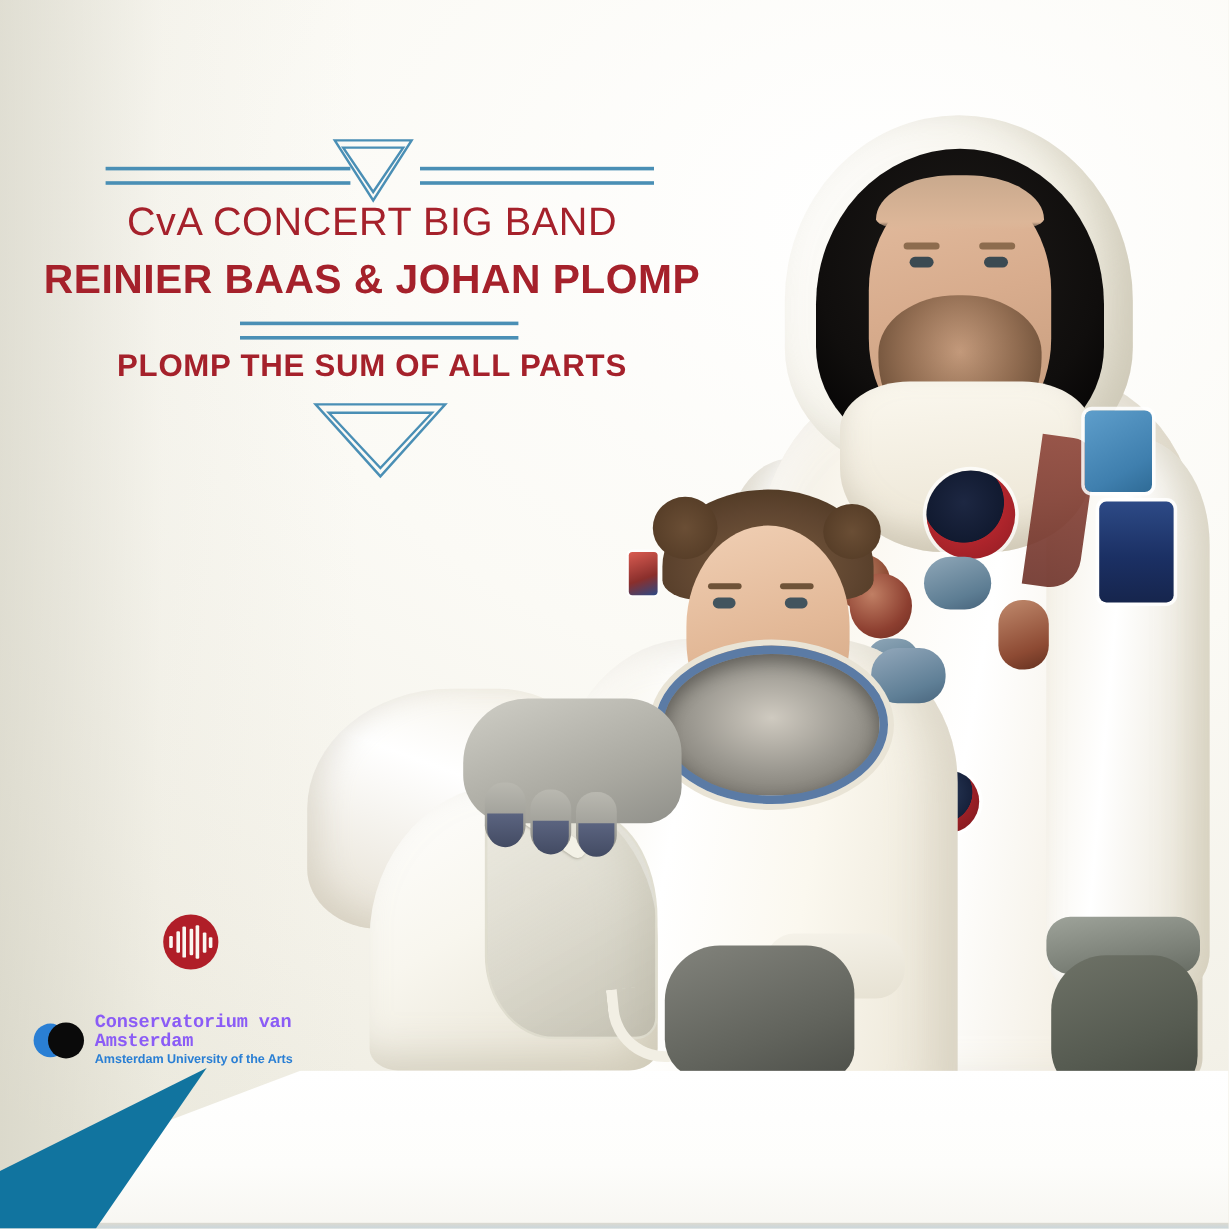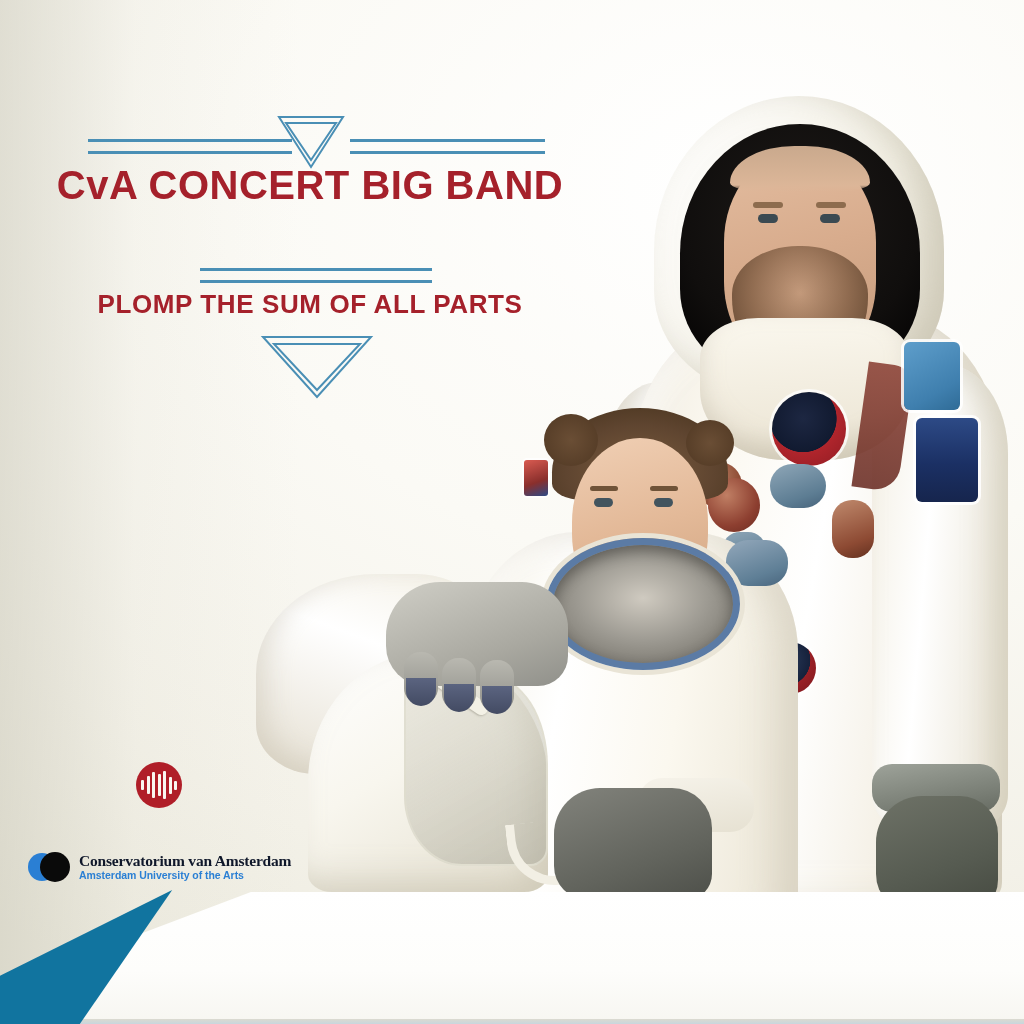--- a/index.html
+++ b/index.html
@@ -263,22 +263,22 @@
   .rule.mid{left:200px;top:268px;width:232px;}
 
   .tri{position:absolute;}
   .tri svg{display:block;overflow:visible;}
 
   .tri.top{left:278px;top:116px;width:66px;height:52px;}
   .tri.bottom{left:262px;top:336px;width:110px;height:62px;}
 
   .titleblock{position:absolute;left:0;top:160px;width:620px;text-align:center;}
   .t-main{
-    color:#a5212b;font-weight:bold;letter-spacing:.5px;
-    font-size:40px;line-height:50px;margin:0;
+    color:#a5212b;font-weight:normal;letter-spacing:.5px;
+    font-size:33px;line-height:50px;margin:0;
     font-family:"Liberation Sans", sans-serif;
   }
   .t-sub{
     color:#a5212b;font-weight:bold;letter-spacing:.4px;
     font-size:34px;line-height:42px;margin:2px 0 0 0;
   }
   .t-album{
     position:absolute;left:0;top:288px;width:620px;text-align:center;
     color:#a5212b;font-weight:bold;letter-spacing:.6px;
     font-size:26px;line-height:32px;margin:0;
@@ -293,21 +293,21 @@
   .wave-badge i{display:block;width:3px;background:#faf7f1;border-radius:1px;}
   .wb1{height:10px}.wb2{height:18px}.wb3{height:26px}.wb4{height:22px}
   .wb5{height:28px}.wb6{height:17px}.wb7{height:9px}
 
   
   .cva-logo{position:absolute;left:28px;top:846px;width:300px;height:42px;display:flex;align-items:center;}
   .cva-mark{position:relative;width:42px;height:32px;flex:0 0 42px;margin-right:9px;}
   .cva-mark .blue-c{position:absolute;left:0;top:2px;width:28px;height:28px;border-radius:50%;background:#2a7fd4;}
   .cva-mark .black-c{position:absolute;left:12px;top:1px;width:30px;height:30px;border-radius:50%;background:#0a0a0a;}
   .cva-txt{line-height:1.02;}
-  .cva-name{font-size:15.5px;font-weight:bold;color:#0f172a;letter-spacing:-.2px;font-family:Liberation Serif, serif;}
+  .cva-name{font-size:15.5px;font-weight:bold;color:#8b5cf6;letter-spacing:-.2px;font-family:Liberation Mono, monospace;}
   .cva-uni{font-size:10.5px;font-weight:bold;color:#2a7fd4;letter-spacing:-.05px;margin-top:1px;}
 </style>
 </head>
 <body>
 
 <div class="cover">
 
   <div class="photo">
     <div class="studio-bg"></div>
     <div class="studio-shadow"></div>
@@ -388,20 +388,21 @@
 
     <div class="tri bottom">
       <svg viewBox="0 0 110 62" width="110" height="62">
         <polygon points="1,1 109,1 55,61" fill="none" stroke="#4a8fb5" stroke-width="2"></polygon>
         <polygon points="12,8 98,8 55,54" fill="none" stroke="#4a8fb5" stroke-width="2"></polygon>
       </svg>
     </div>
 
     <div class="titleblock">
       <div class="t-main">CvA CONCERT BIG BAND</div>
+      <div class="t-sub">REINIER BAAS &amp; JOHAN PLOMP</div>
     </div>
 
     <div class="t-album">PLOMP THE SUM OF ALL PARTS</div>
 
     <div class="blue-wedge"></div>
 
     <div class="wave-badge">
       <i class="wb1"></i>
       <i class="wb2"></i>
       <i class="wb3"></i>

